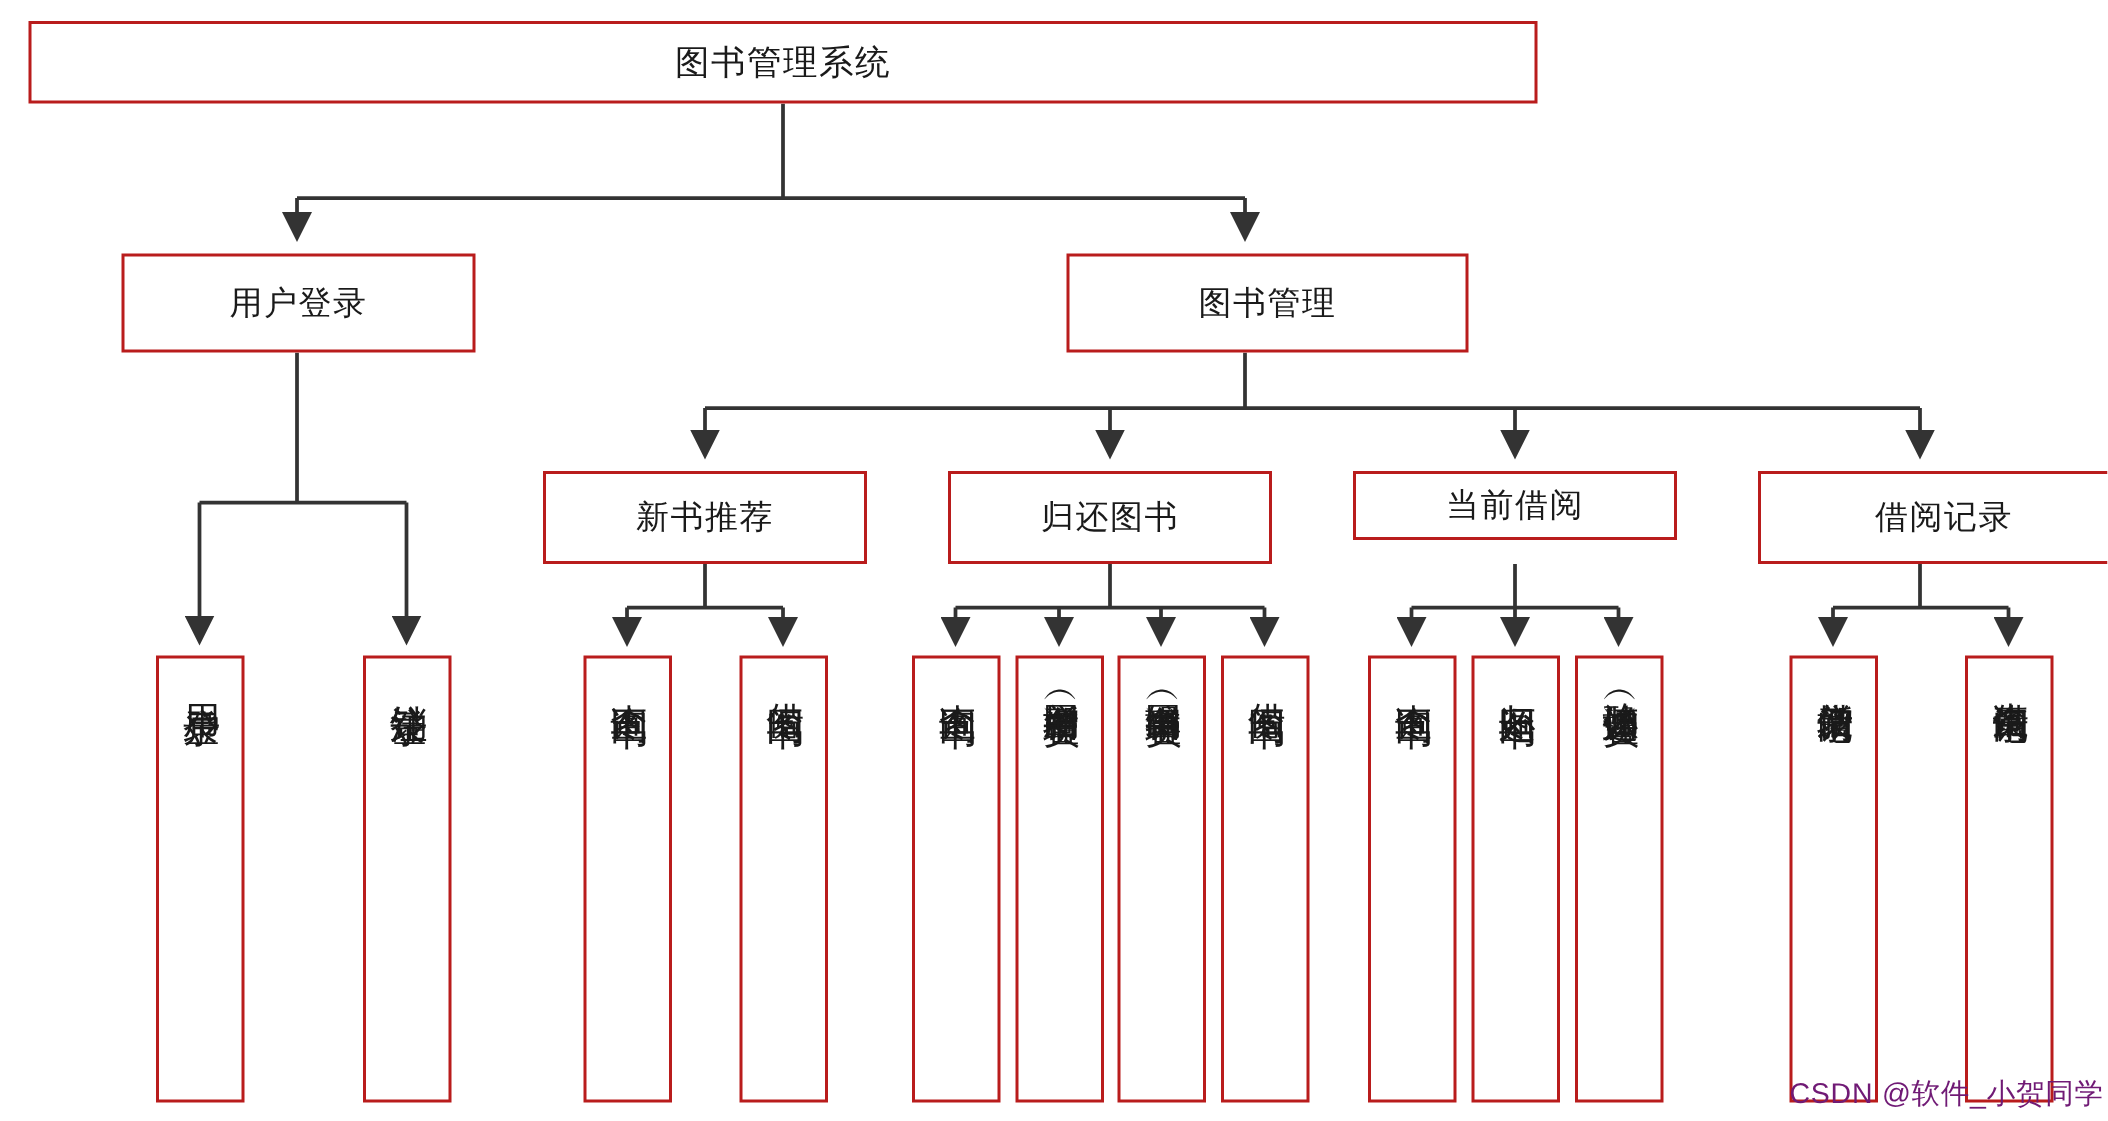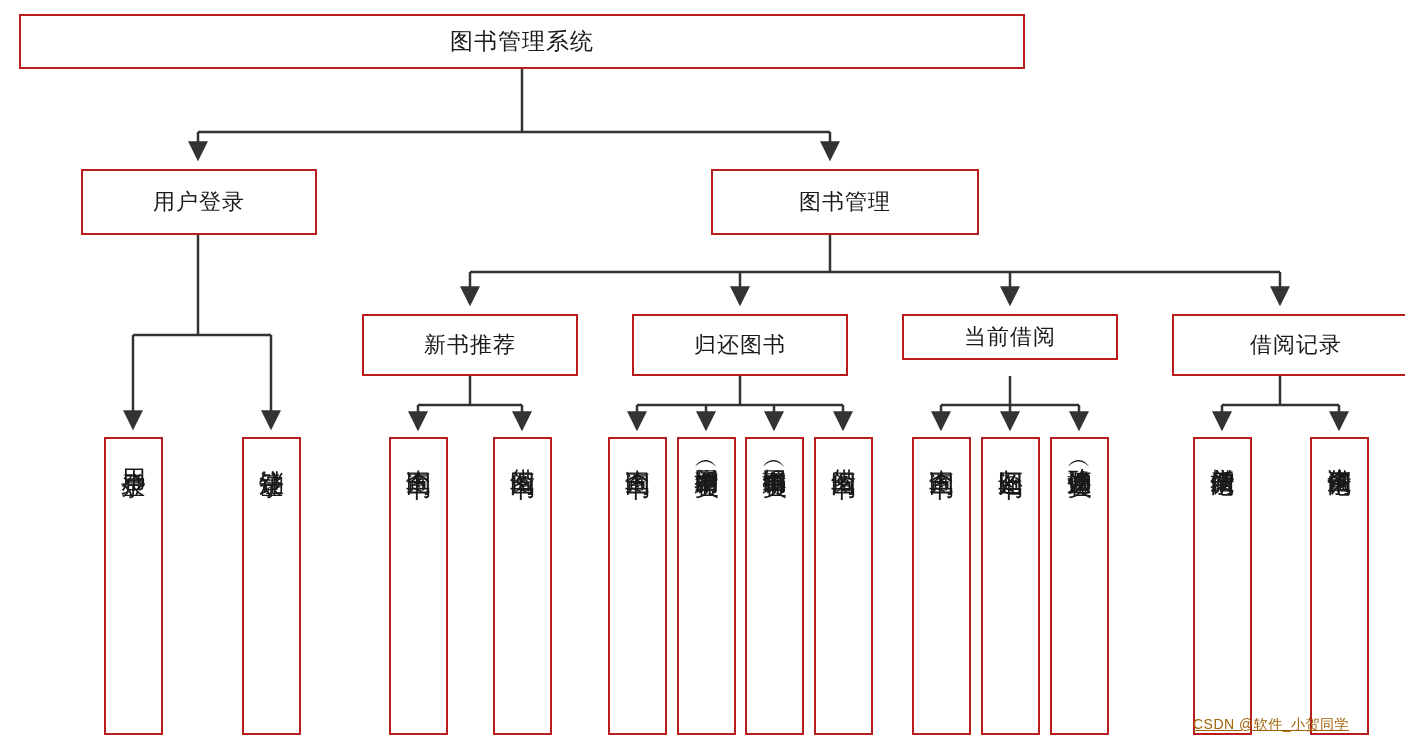--- a/index.html
+++ b/index.html
@@ -60,26 +60,25 @@
   }
   .node.vert.small .label {
     font-size: 24px;
     letter-spacing: 1px;
   }
   #root-node .label {
     font-size: 23px;
   }
   .watermark {
     position: absolute;
-    color: #a16207;
-    font-size: 14px;
+    color: #701a75;
+    font-size: 19px;
     white-space: nowrap;
     letter-spacing: 0.5px;
     user-select: none;
-    text-decoration: underline;
   }
 </style>
 </head>
 <body>
 
 <div id="canvas">
 
   <svg class="edges" viewBox="0 0 1405 747" xmlns="http://www.w3.org/2000/svg">
     <defs>
       <marker id="arrow" viewBox="0 0 12 12" refX="10" refY="6" markerWidth="8" markerHeight="8" orient="auto-start-reverse">

